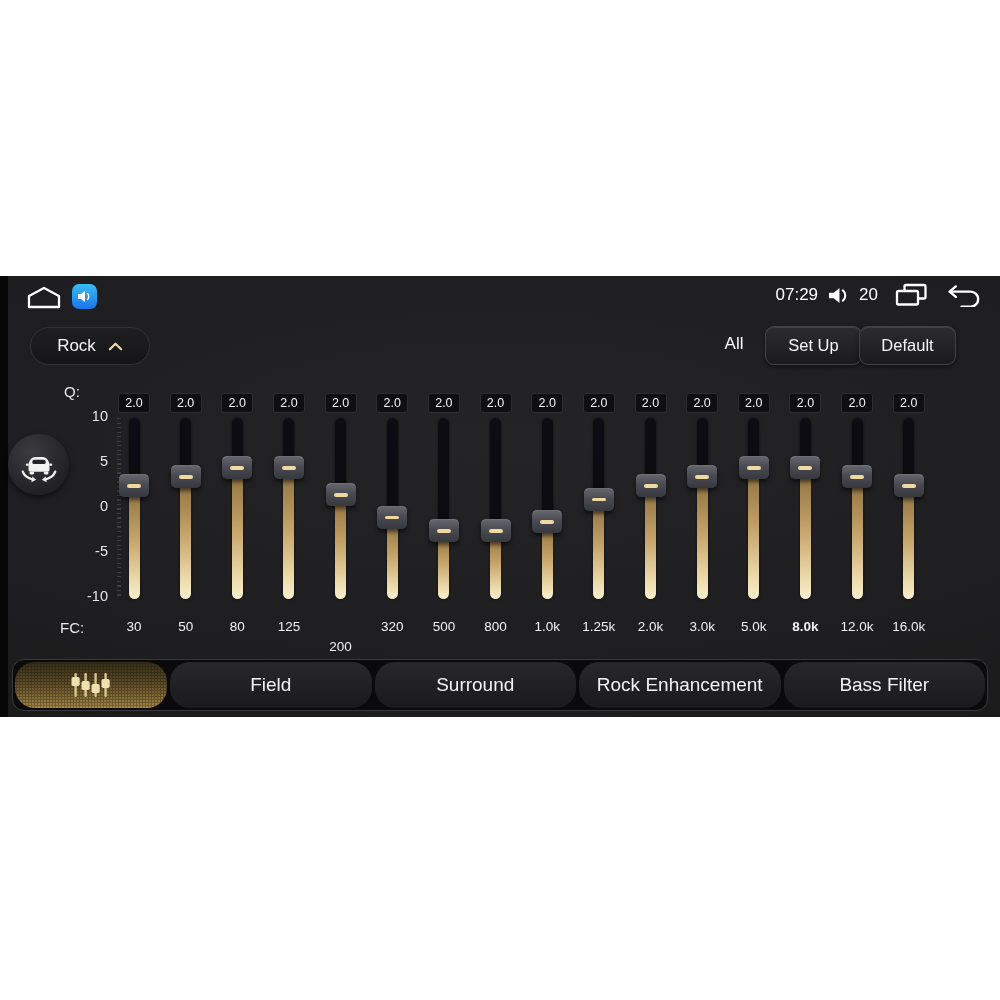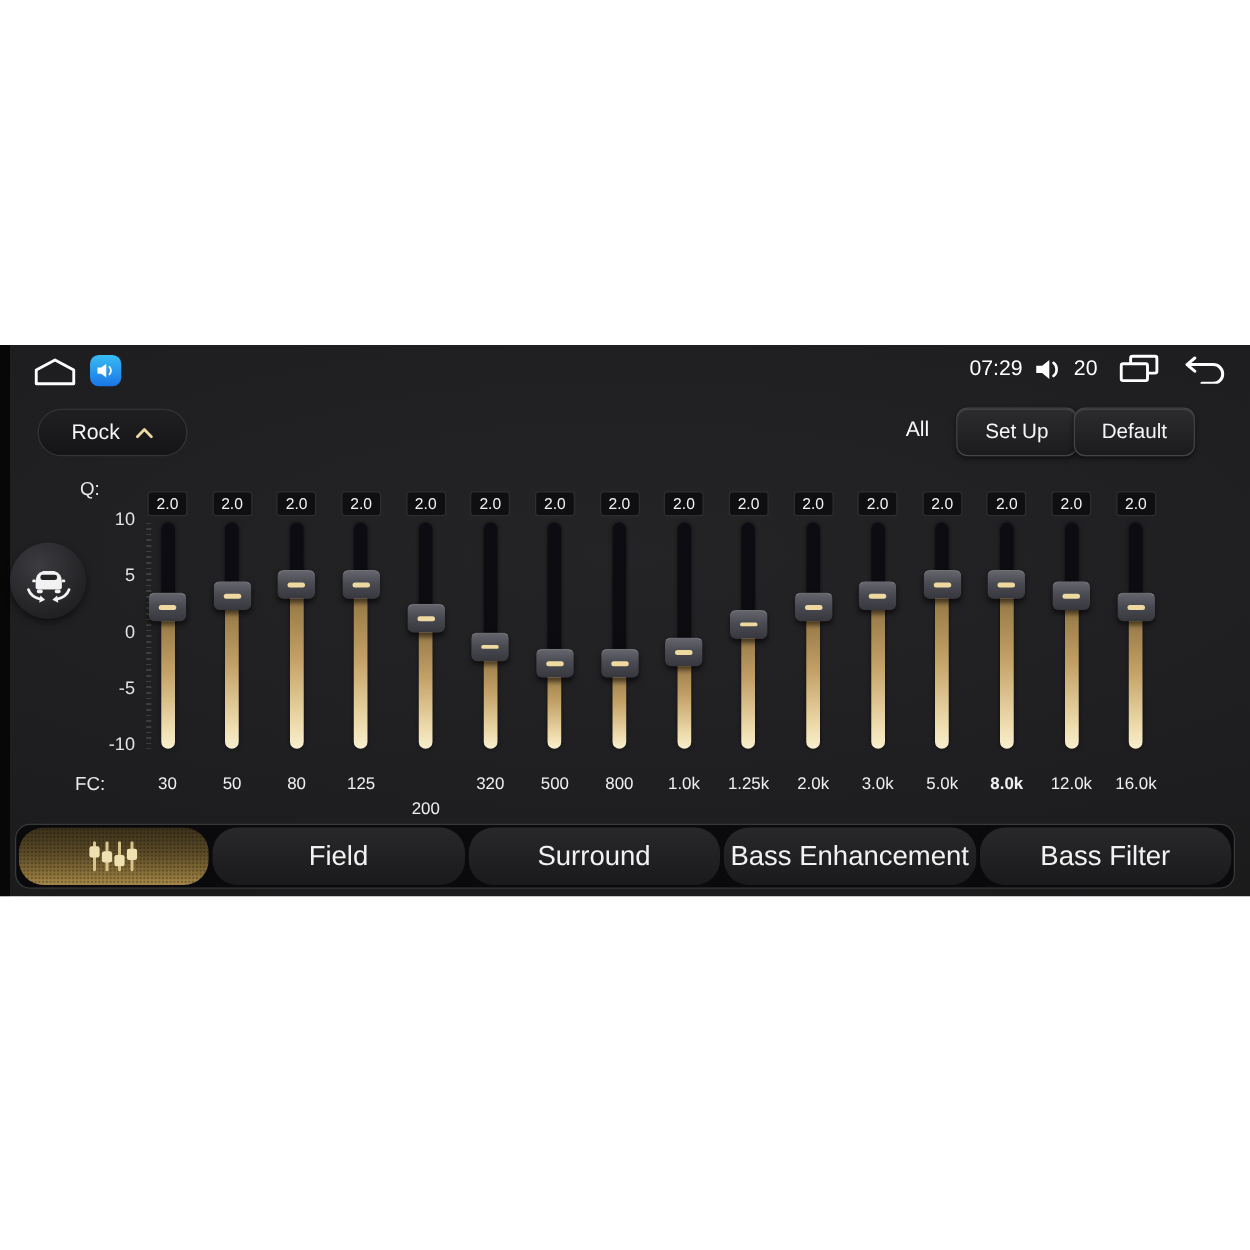--- a/index.html
+++ b/index.html
@@ -64,21 +64,21 @@
 
   
   .field-fab { position:absolute; left:8px; top:158px; width:61px; height:61px; border-radius:50%;
     background:radial-gradient(circle at 38% 30%, #3c3c40, #222225 70%, #1b1b1e);
     box-shadow:0 3px 6px rgba(0,0,0,.5); display:flex; align-items:center; justify-content:center; cursor:pointer; z-index:6; }
 
   
   .tabbar { position:absolute; left:12px; top:383px; width:976px; height:52px; border-radius:12px;
     background:#0a0a0c; border:1px solid #39393c; display:flex; padding:2px; overflow:hidden; }
   .tab { flex:1; display:flex; align-items:center; justify-content:center;
-    background:linear-gradient(180deg,#28282a,#1a1a1c); color:#f2f2f2; font-size:22px;
+    background:linear-gradient(180deg,#28282a,#1a1a1c); color:#f2f2f2; font-size:19px;
     cursor:pointer; border-radius:20px; }
   .tab + .tab { margin-left:3px; }
   .tab.eq-tab { flex:0 0 152px;
     background-image:
       radial-gradient(rgba(0,0,0,.28) 1px, transparent 1.2px),
       linear-gradient(180deg,#3a311b 0%, #5d4c27 45%, #8a7139 80%, #a8894c 100%);
     background-size:3px 3px, 100% 100%; }
 </style>
 </head>
 <body>
@@ -303,18 +303,18 @@
           <rect x="26.4" y="2" width="2.4" height="24" rx="1.2" fill="#d9c58c"></rect>
           <rect x="36.4" y="2" width="2.4" height="24" rx="1.2" fill="#d9c58c"></rect>
           <rect x="3.5" y="6" width="8.2" height="9" rx="1.8" fill="#efe0b2"></rect>
           <rect x="13.5" y="10" width="8.2" height="9" rx="1.8" fill="#efe0b2"></rect>
           <rect x="23.5" y="13" width="8.2" height="9" rx="1.8" fill="#efe0b2"></rect>
           <rect x="33.5" y="8" width="8.2" height="9" rx="1.8" fill="#efe0b2"></rect>
         </svg>
       </div>
       <div class="tab">Field</div>
       <div class="tab">Surround</div>
-      <div class="tab">Bass Enhancement</div>
+      <div class="tab">Rock Enhancement</div>
       <div class="tab">Bass Filter</div>
     </div>
 
   </div>
 </div>
 
 </body></html>

